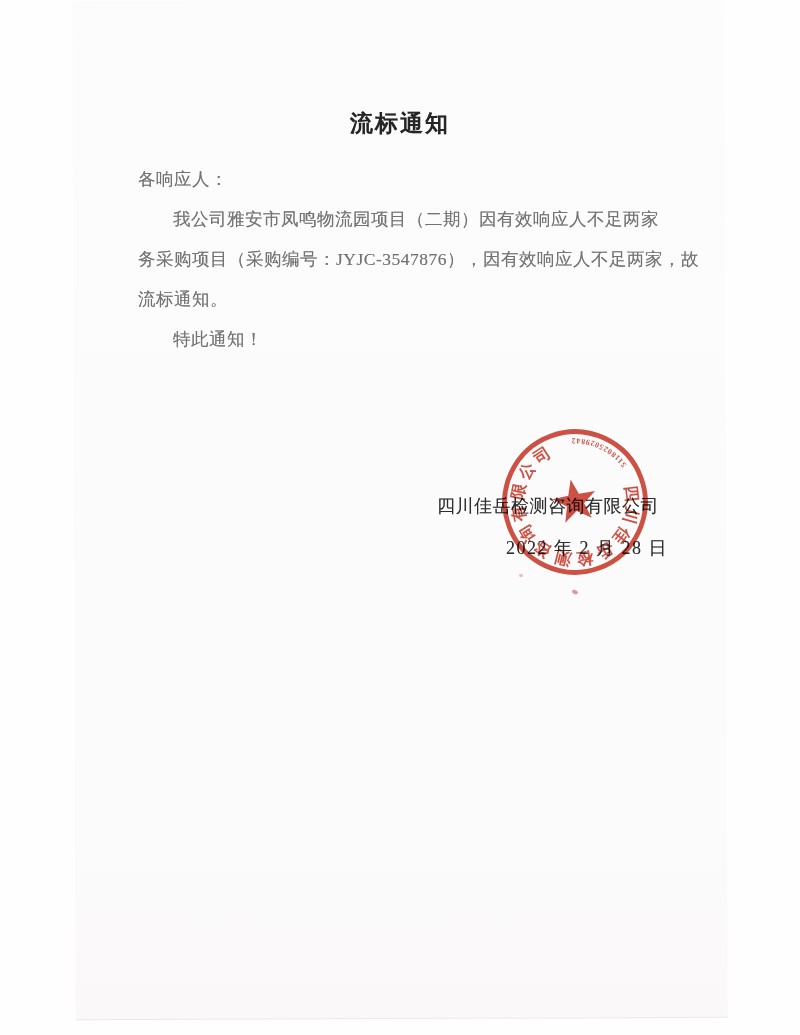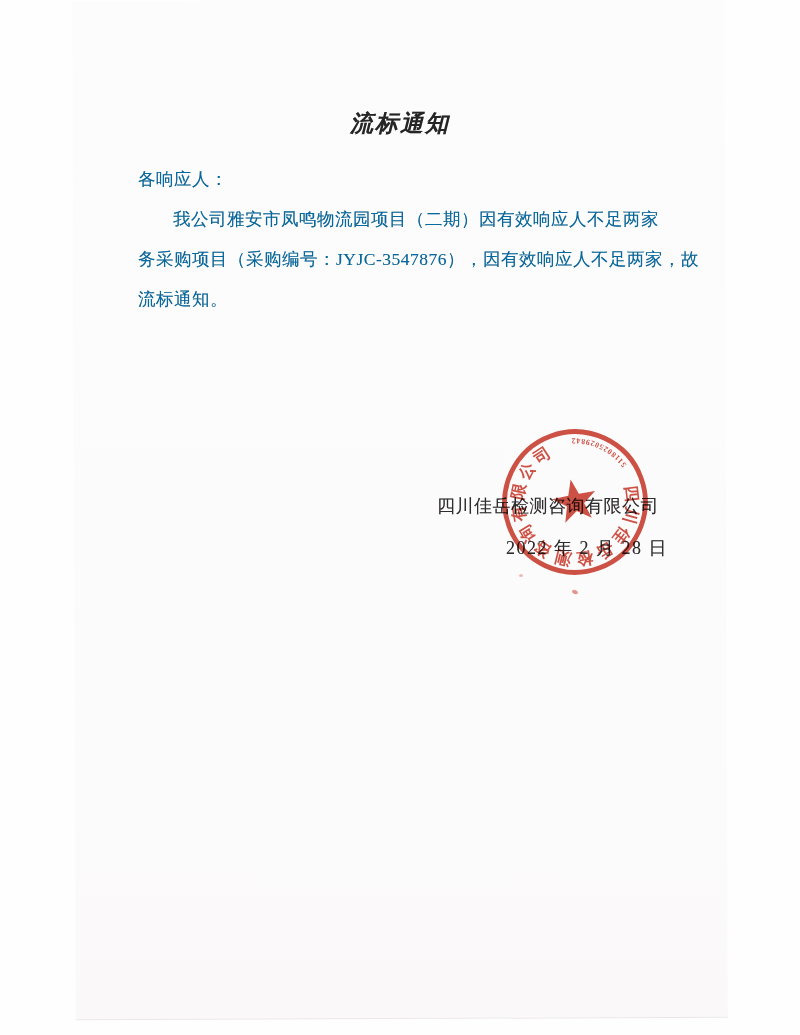--- a/index.html
+++ b/index.html
@@ -32,31 +32,30 @@
     top: 108px;
     left: 0;
     width: 100%;
     text-align: center;
     font-family: "Liberation Sans", sans-serif;
     font-weight: bold;
     font-size: 23px;
     letter-spacing: 2px;
     color: #262525;
     text-shadow: 0 0 0.6px rgba(40,40,40,0.35);
-    font-style: italic;
   }
   .content {
     position: absolute;
     left: 138px;
     top: 159px;
     font-size: 17.5px;
     line-height: 40px;
     letter-spacing: 0.5px;
     white-space: nowrap;
-    color: #0369a1;
+    color: #737373;
     text-shadow: 0 0 0.6px rgba(40,40,40,0.35);
   }
   .line { height: 40px; }
   .indent { padding-left: 35px; }
   .sig-company {
     position: absolute;
     left: 437px;
     top: 494px;
     font-size: 18px;
     letter-spacing: 0.5px;
@@ -104,20 +103,21 @@
 
   <div class="paper"></div>
 
   <div class="title">流标通知</div>
 
   <div class="content">
     <div class="line">各响应人：</div>
     <div class="line indent">我公司雅安市凤鸣物流园项目（二期）因有效响应人不足两家</div>
     <div class="line">务采购项目（采购编号：JYJC-3547876），因有效响应人不足两家，故</div>
     <div class="line">流标通知。</div>
+    <div class="line indent">特此通知！</div>
   </div>
 
   <div class="sig-company">四川佳岳检测咨询有限公司</div>
   <div class="sig-date">2022 年 2 月 28 日</div>
 
   <div class="stamp">
     <svg viewBox="0 0 200 200" xmlns="http://www.w3.org/2000/svg">
       <defs>
         <path id="ringTextPath" d="M 50.5,149.5 A 70,70 0 1 1 149.5,149.5" fill="none"></path>
         <path id="serialPath" d="M 44.7,165.9 A 86,86 0 0 0 155.3,165.9" fill="none"></path>

